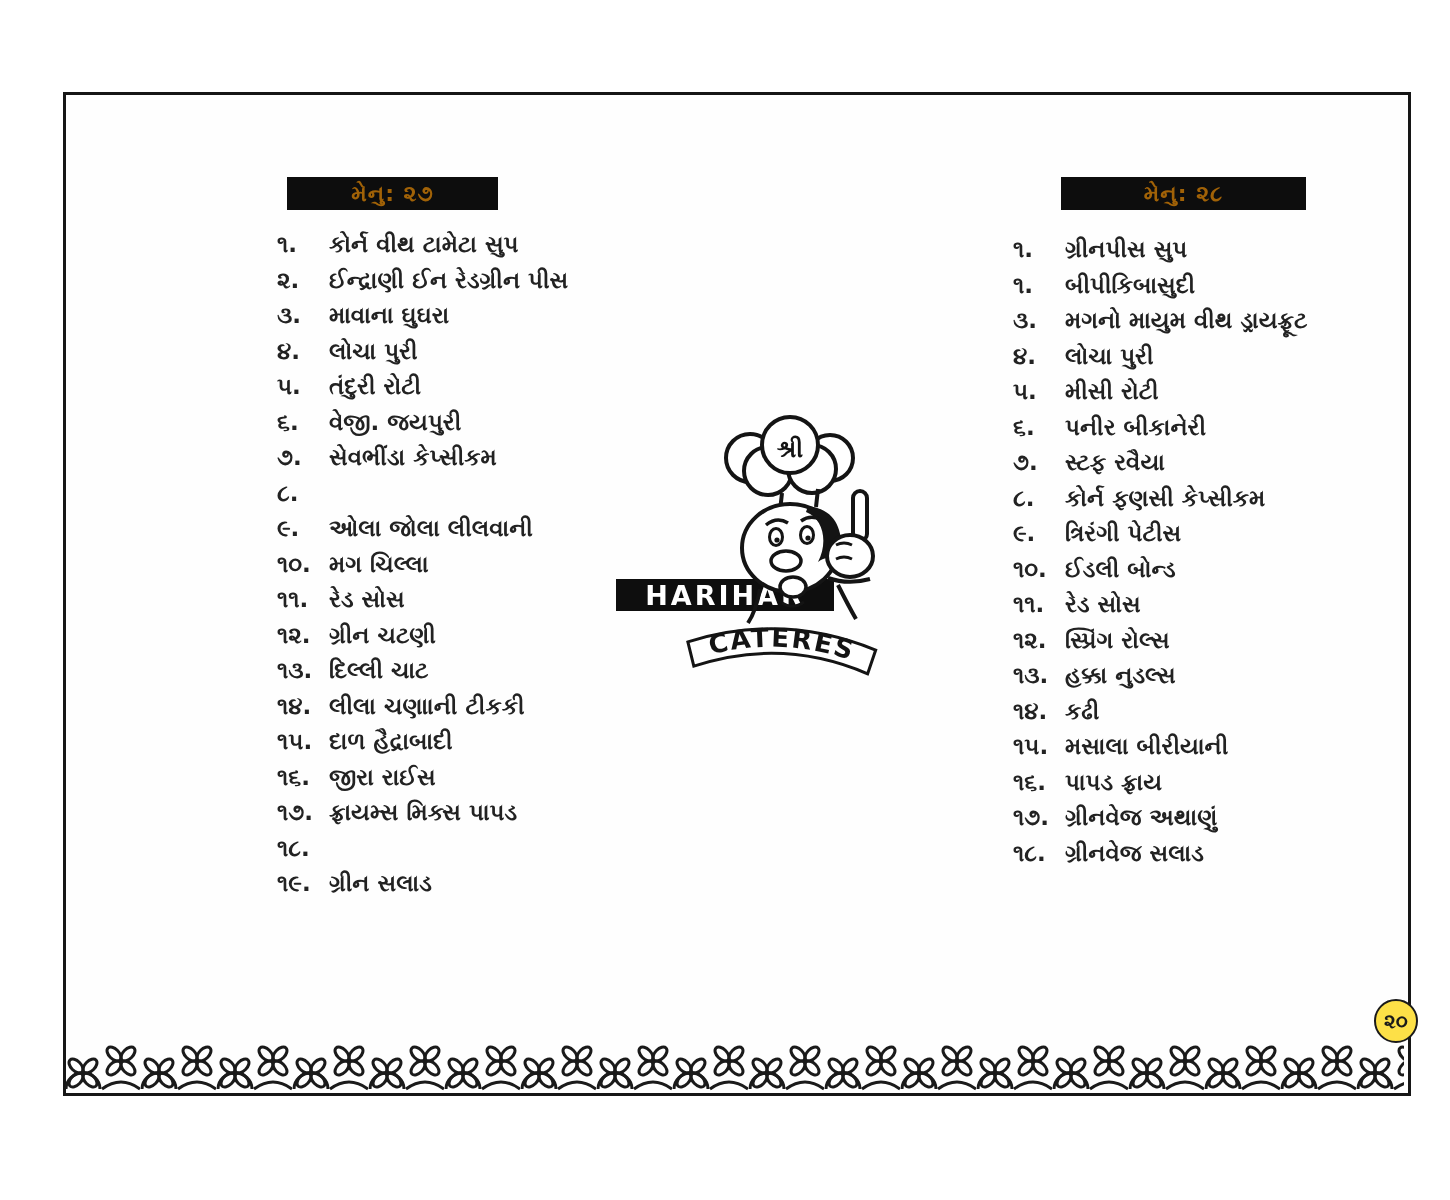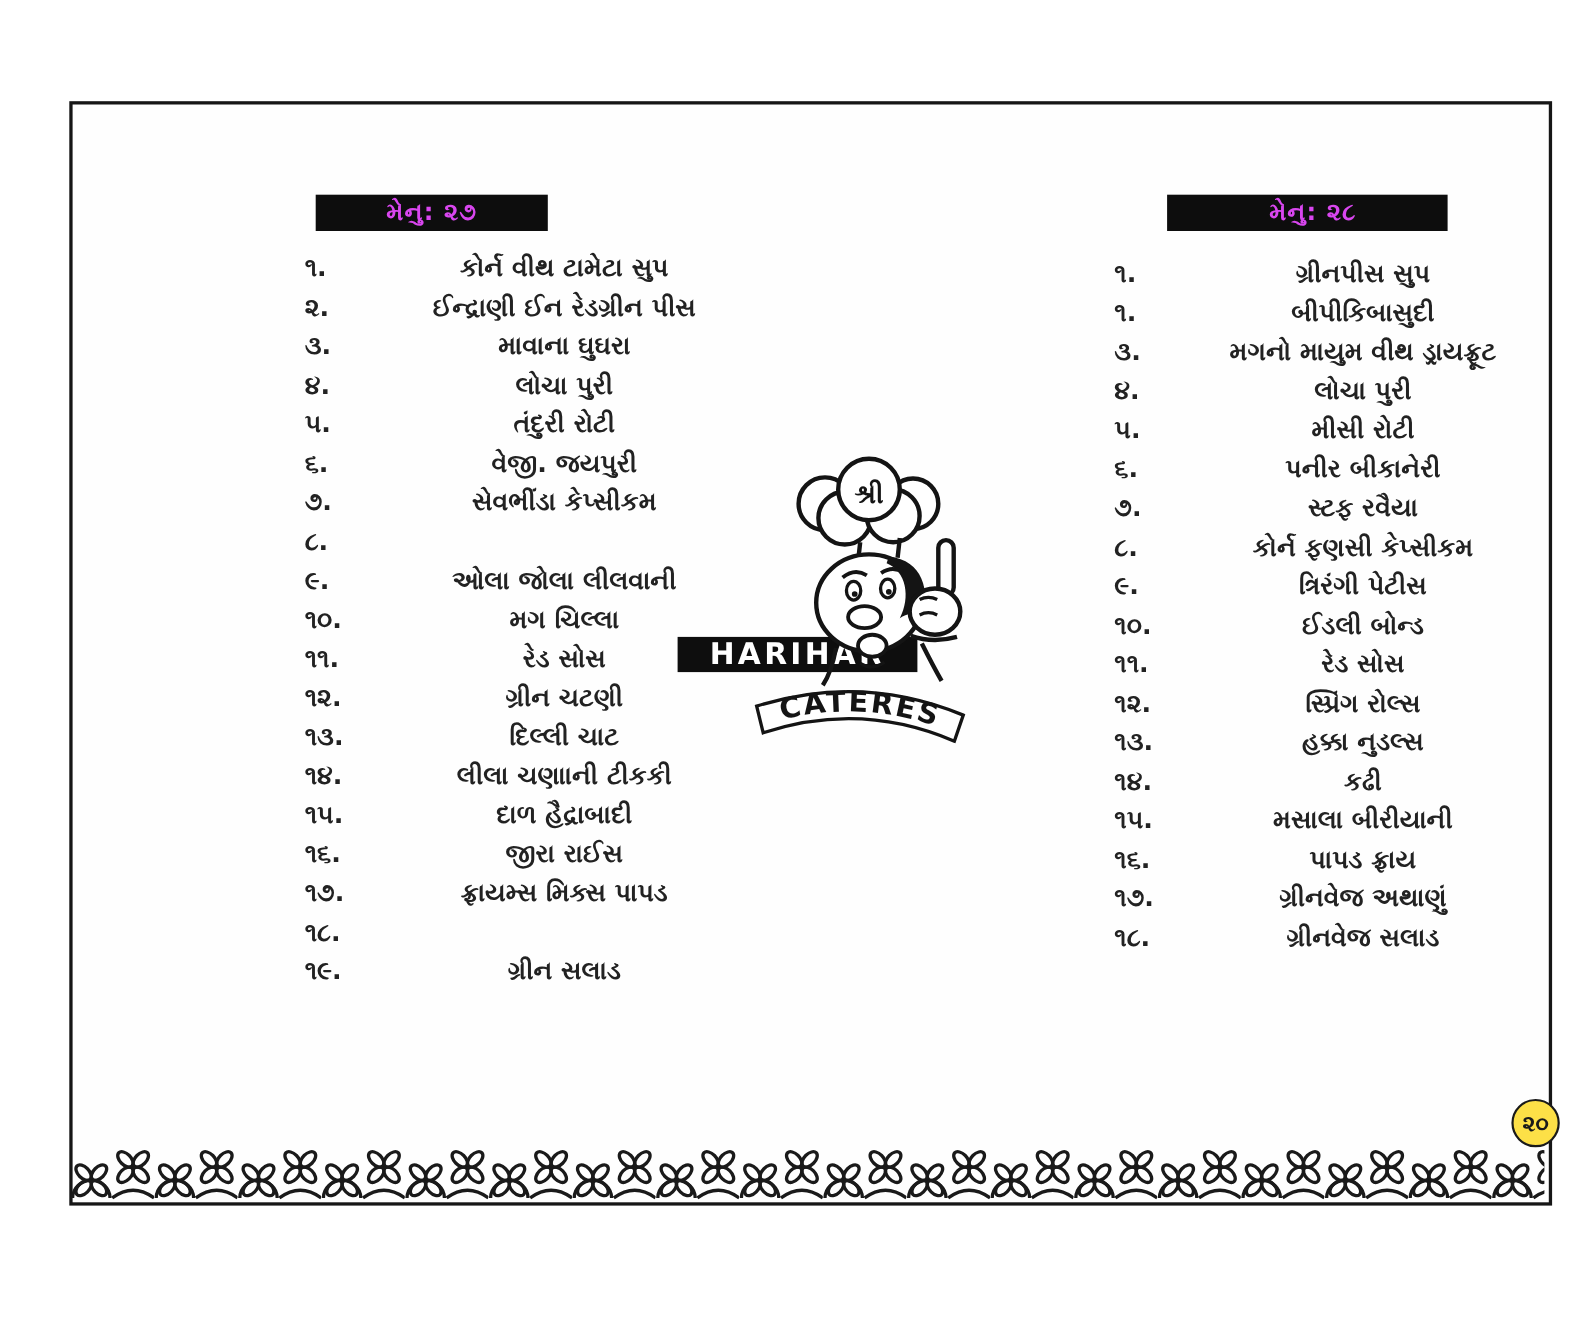--- a/index.html
+++ b/index.html
@@ -6,35 +6,35 @@
   body{
     width:1450px;height:1200px;position:relative;overflow:hidden;
     font-family:"DejaVu Sans","Liberation Sans",sans-serif;
     color:#1c1c1c;
   }
   .frame{
     position:absolute;left:63px;top:92px;width:1342px;height:998px;
     border:3px solid #161616;background:#fefefe;
   }
   .menu-header{
-    position:absolute;height:33px;background:#0d0d0d;color:#d946ef;
+    position:absolute;height:33px;background:#0d0d0d;color:#a16207;
     display:flex;align-items:center;justify-content:center;
     font-size:22px;font-weight:800;letter-spacing:1px;
   }
   .menu-header.left{left:287px;top:177px;width:211px;}
-  .menu-header.right{left:1061px;top:177px;width:245px;padding-left:10px;}
+  .menu-header.right{left:1061px;top:177px;width:245px;}
   .menu-list{position:absolute;display:flex;flex-direction:column;}
   .menu-list.left{left:277px;top:231px;width:420px;}
   .menu-list.right{left:1013px;top:236px;width:400px;}
   .menu-row{
     display:flex;align-items:baseline;height:35.5px;
     font-size:23px;font-weight:700;color:#222;
   }
   .menu-row .num{width:52px;flex:0 0 52px;}
-  .menu-row .lbl{flex:1;white-space:nowrap;text-align:center;}
+  .menu-row .lbl{flex:1;white-space:nowrap;}
   .brand-bar{
     position:absolute;left:616px;top:579px;width:218px;height:32px;
     background:#0e0e0e;color:#fff;display:flex;align-items:center;justify-content:center;
     font-size:27px;font-weight:800;letter-spacing:3px;z-index:1;
   }
   .chef{position:absolute;left:690px;top:413px;width:200px;height:230px;z-index:2;}
   .banner{position:absolute;left:682px;top:608px;width:200px;height:66px;z-index:3;transform:rotate(2.5deg);}
   .page-circle{
     position:absolute;left:1374px;top:999px;width:40px;height:40px;
     border:2.5px solid #1a1a1a;border-radius:50%;

